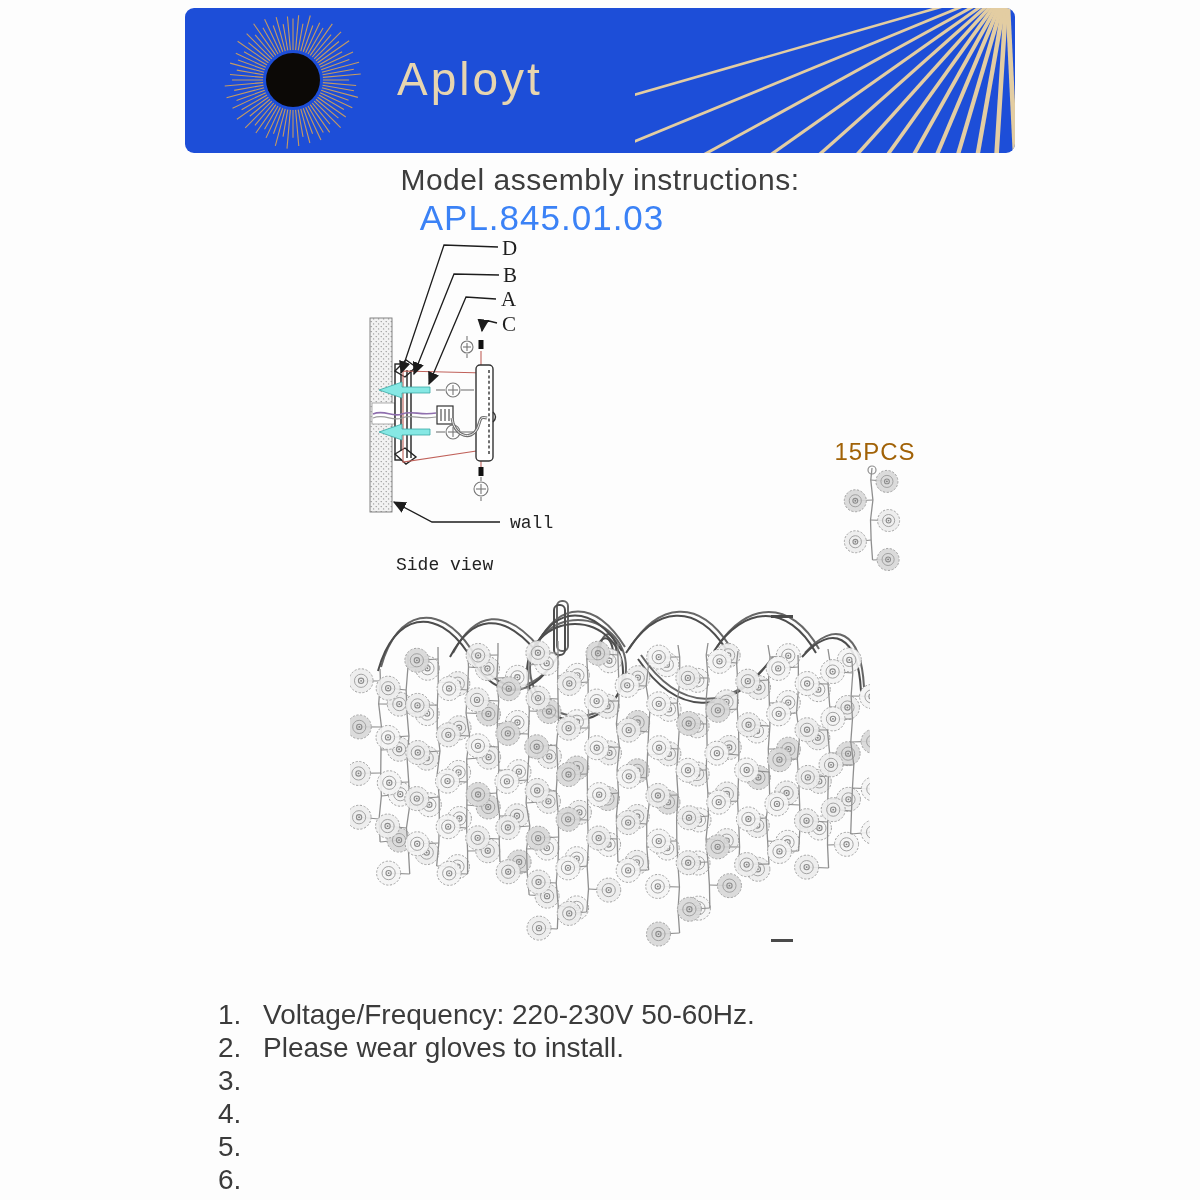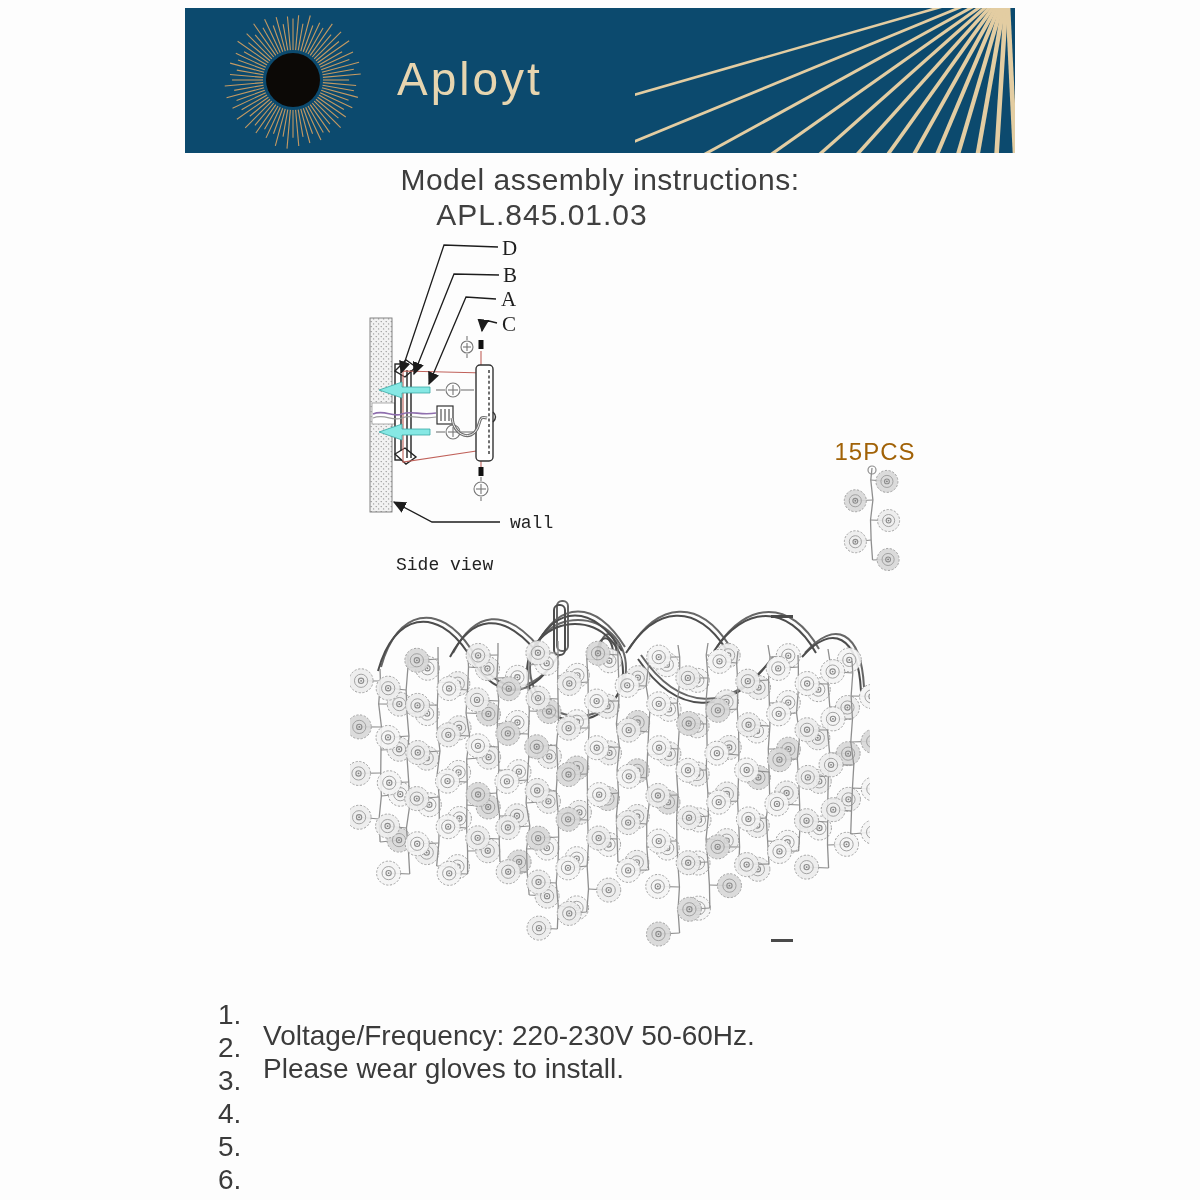--- a/index.html
+++ b/index.html
@@ -1,46 +1,46 @@
 <!DOCTYPE html>
 <html><head>
 <meta charset="utf-8">
 <style>
   html,body{margin:0;padding:0;background:#ffffff;}
   .page{position:relative;width:1200px;height:1200px;background:#fdfdfd;overflow:hidden;
         font-family:"Liberation Sans",sans-serif;}
   
-  .banner{position:absolute;left:185px;top:8px;width:830px;height:145px;background:#0c4a6e;overflow:hidden;}
+  .banner{position:absolute;left:185px;top:8px;width:830px;height:145px;background:#1d4ed8;overflow:hidden;border-radius:9px;}
   .logo-svg{position:absolute;left:18px;top:0;}
   .brand{position:absolute;left:212px;top:44px;font-size:46px;font-weight:400;color:#e7d5af;
          letter-spacing:3px;font-family:"Liberation Sans",sans-serif;}
   .fan-svg{position:absolute;right:0;top:0;}
   
   .title{position:absolute;left:0;top:163px;width:1200px;text-align:center;
          font-size:30px;font-weight:500;color:#3d3d3d;letter-spacing:0.5px;}
   .model{position:absolute;left:0;top:198px;width:1084px;text-align:center;
-         font-size:30px;font-weight:500;color:#404040;letter-spacing:1px;}
+         font-size:35px;font-weight:500;color:#3b82f6;letter-spacing:1px;}
   
   .diagram-svg{position:absolute;left:340px;top:230px;}
   .serif-label{font-family:"Liberation Serif",serif;font-size:21px;fill:#1e1e1e;}
   .mono-label{font-family:"Liberation Mono",monospace;font-size:18px;fill:#222;}
   
   .pcs-label{position:absolute;left:825px;top:438px;width:100px;text-align:center;
              font-size:24px;font-weight:500;color:#a16207;letter-spacing:1px;}
   .pcs-svg{position:absolute;left:822px;top:462px;}
   
   .chandelier-svg{position:absolute;left:350px;top:595px;}
   .crop-mark{position:absolute;width:22px;height:3px;background:#4a4a4a;}
   .crop-top{left:771px;top:615px;}
   .crop-bottom{left:771px;top:939px;}
   
   .instructions{position:absolute;left:218px;top:999px;width:780px;}
   .instr-row{display:flex;align-items:flex-start;height:33px;font-size:28px;color:#3b3b3b;}
   .instr-num{width:45px;flex:0 0 45px;}
-  .instr-text{white-space:nowrap;margin-top:21px;}
+  .instr-text{white-space:nowrap;}
 </style>
 </head>
 <body>
 
 <div class="page">
 
   <div class="banner">
     <svg class="logo-svg" width="180" height="145" viewBox="0 0 180 145">
       <g id="sunburst">
           <line x1="120" y1="72" x2="146.07022851891816" y2="72" stroke="#c49a63" stroke-width="1.1"></line>

